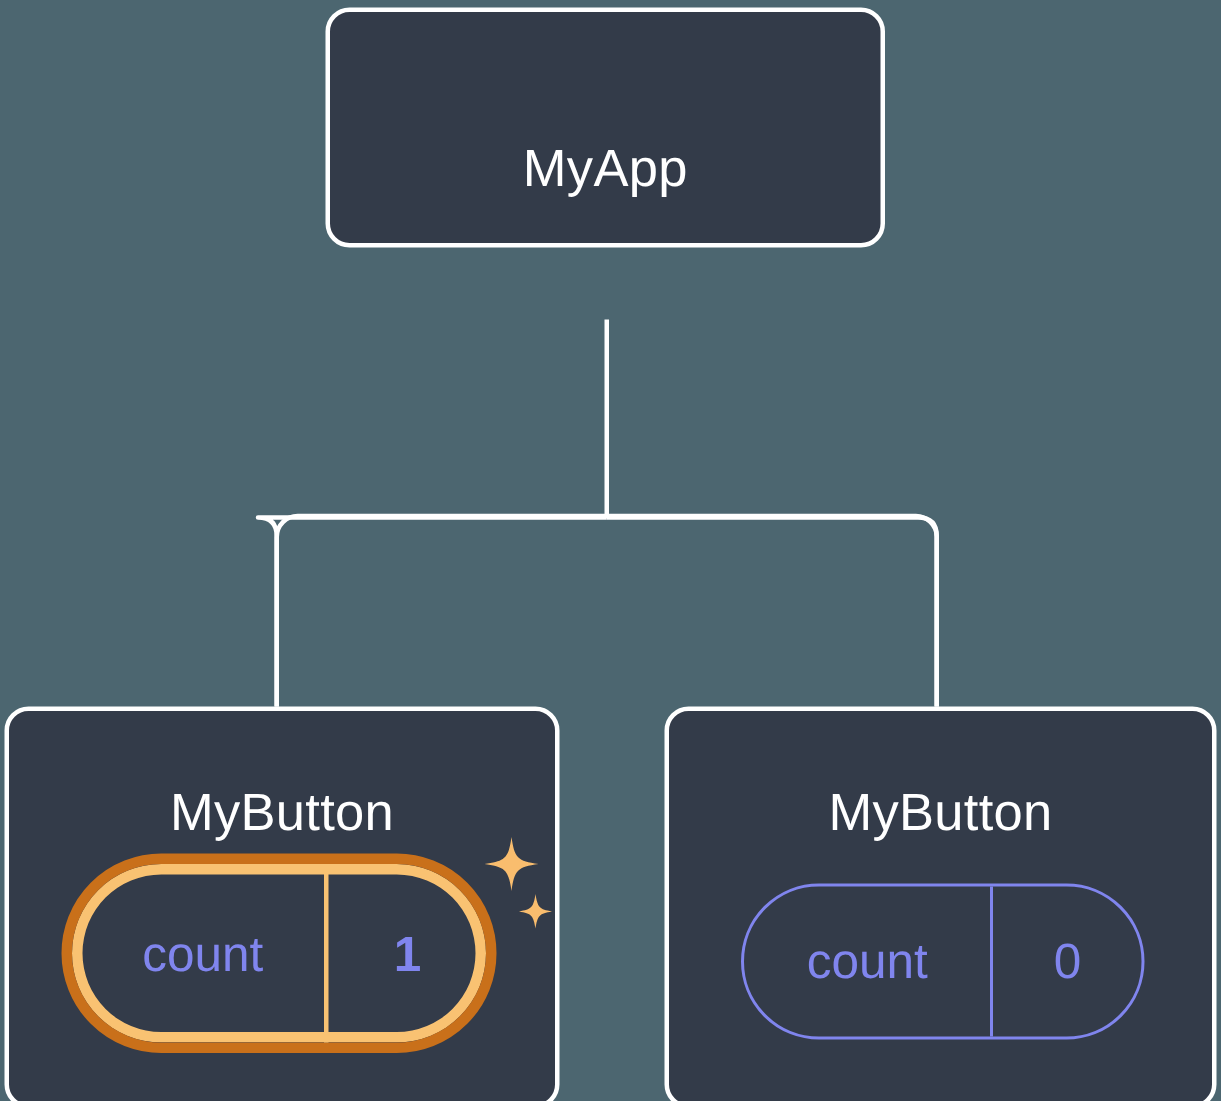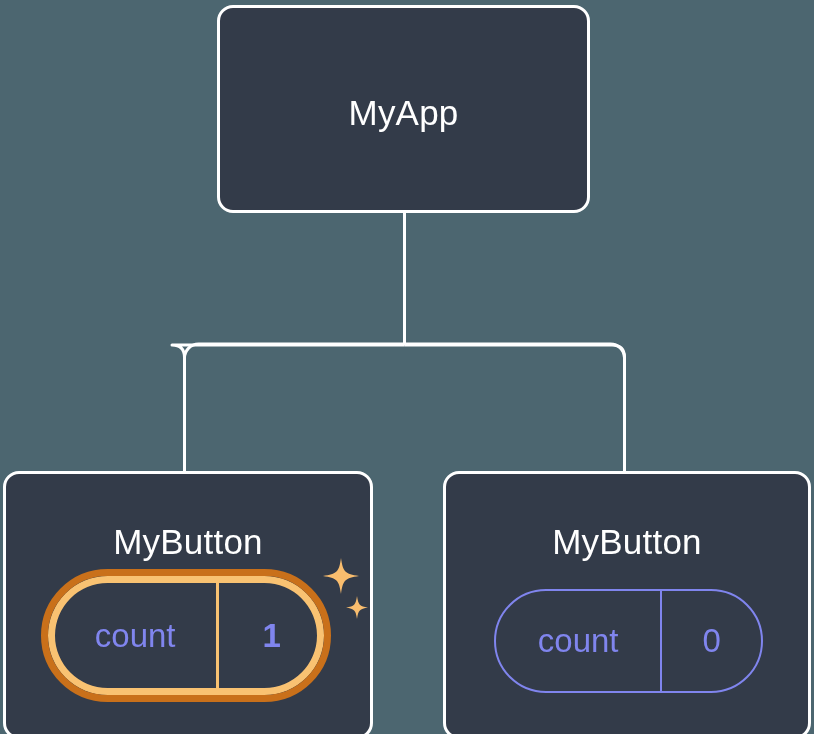--- a/index.html
+++ b/index.html
@@ -34,21 +34,21 @@
     position: absolute;
     box-sizing: border-box;
     background: #333b49;
     border: 3px solid #ffffff;
     border-radius: 16px;
   }
   #node-myapp {
     left: 217px;
     top: 5px;
     width: 373px;
-    height: 208px;
+    height: 160px;
   }
   #node-mybutton-left {
     left: 3px;
     top: 471px;
     width: 370px;
     height: 268px;
   }
   #node-mybutton-right {
     left: 443px;
     top: 471px;

